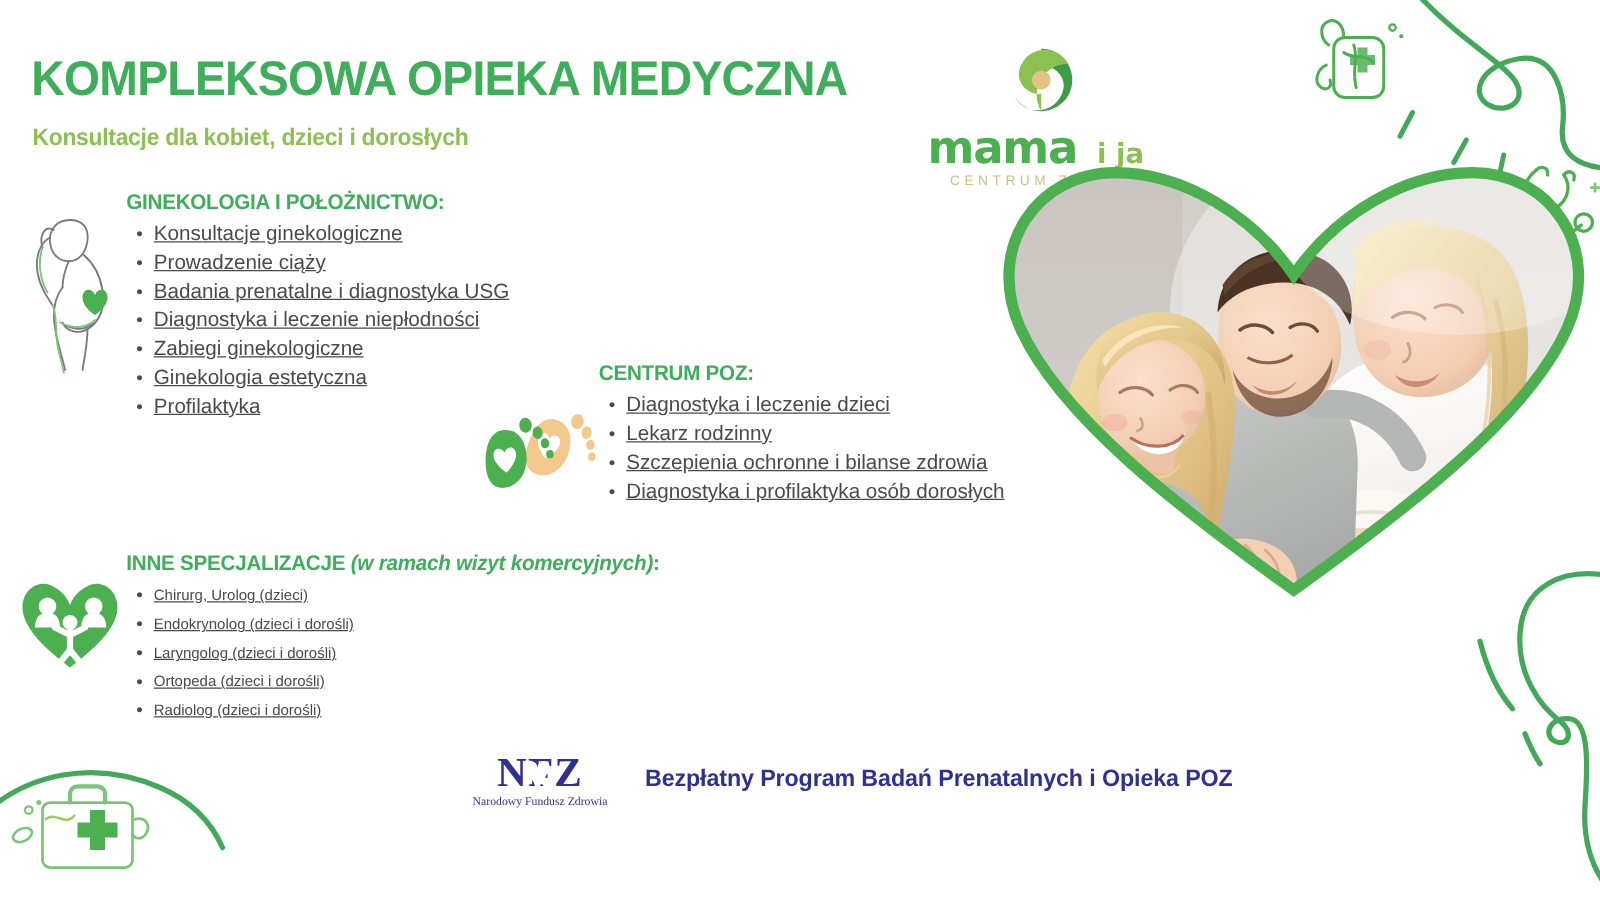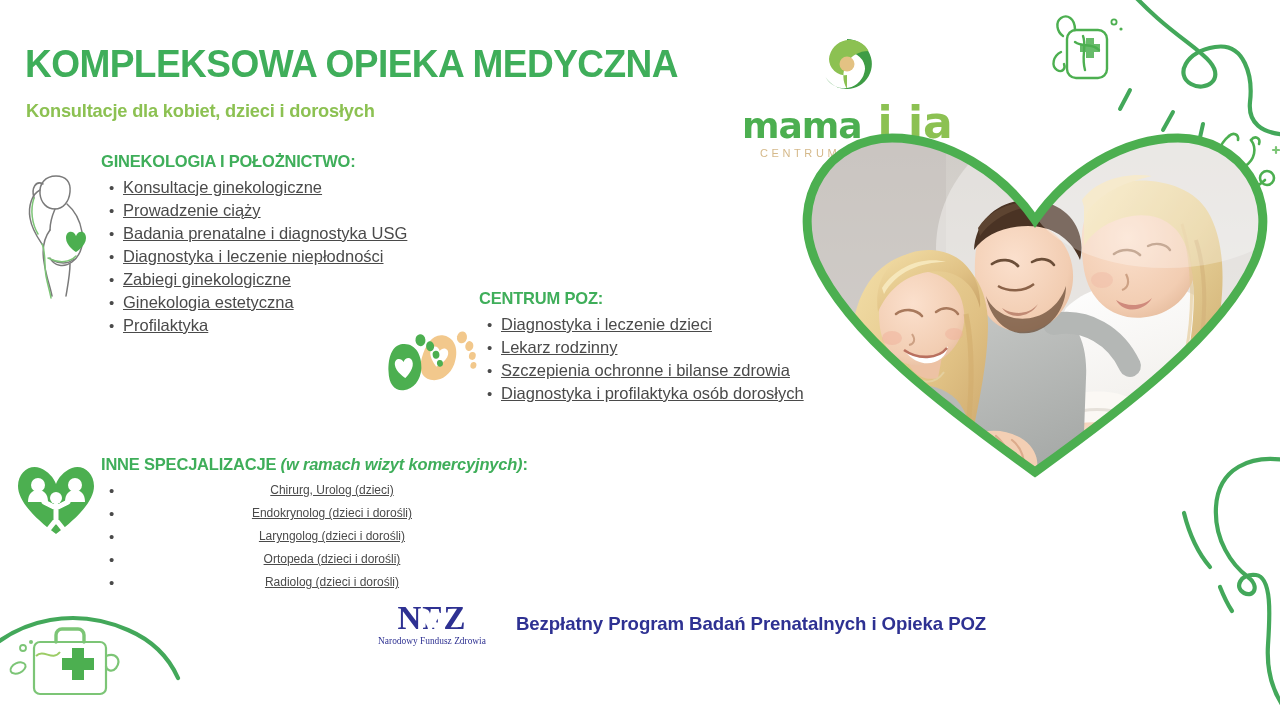--- a/index.html
+++ b/index.html
@@ -42,21 +42,21 @@
   
   #brand { position:absolute; left:742px; top:36px; display:flex; align-items:center; gap:9px;flex-direction:column; }
   #brand-mark { width:56px; height:56px; flex:none; }
   #brand-words { display:flex; flex-direction:column; line-height:1; }
   #brand-row { display:flex; align-items:baseline; gap:16px; }
   .brand-mama {
     font-size:36px; font-weight:bold; color:#4caf50; letter-spacing:-1px;
     font-family:"DejaVu Sans", sans-serif;
   }
   .brand-ija {
-    font-size:44px; font-weight:bold; color:#8cc152; letter-spacing:0px;
+    font-size:22px; font-weight:bold; color:#8cc152; letter-spacing:0px;
     font-family:"DejaVu Sans", sans-serif;
   }
   .brand-sub {
     font-size:11px; color:#d5b98a; letter-spacing:3.6px; margin-top:3px; margin-left:18px;
   }
 
   
   .section { position:absolute; }
   .sec-head {
     font-size:17px; font-weight:bold; color:#3fae5a;
@@ -69,21 +69,21 @@
     position:relative; padding-left:22px;
     font-size:16.5px; line-height:23px; color:#4a4a4a; white-space:nowrap;text-decoration:underline;
   }
   .sec-list li::before {
     content:"\2022"; position:absolute; left:8px; top:-0.5px;
     color:#4a4a4a; font-size:15px;
   }
 
   #sec-gin { left:101px; top:152px; }
   #sec-poz { left:479px; top:289px; }
-  #sec-inne{ left:101px; top:455px;text-align:center; }
+  #sec-inne{ left:101px; top:441px; }
   #sec-inne .sec-list li { font-size:12px; }
 
   
   #heart-photo { position:absolute; left:796px; top:128px; width:478px; height:350px; }
 
   
   #nfz { position:absolute; left:371px; top:597px; width:122px; height:52px; }
   #footer-text {
     position:absolute; left:516px; top:613px;
     font-size:19px; font-weight:bold; color:#2e3192;

